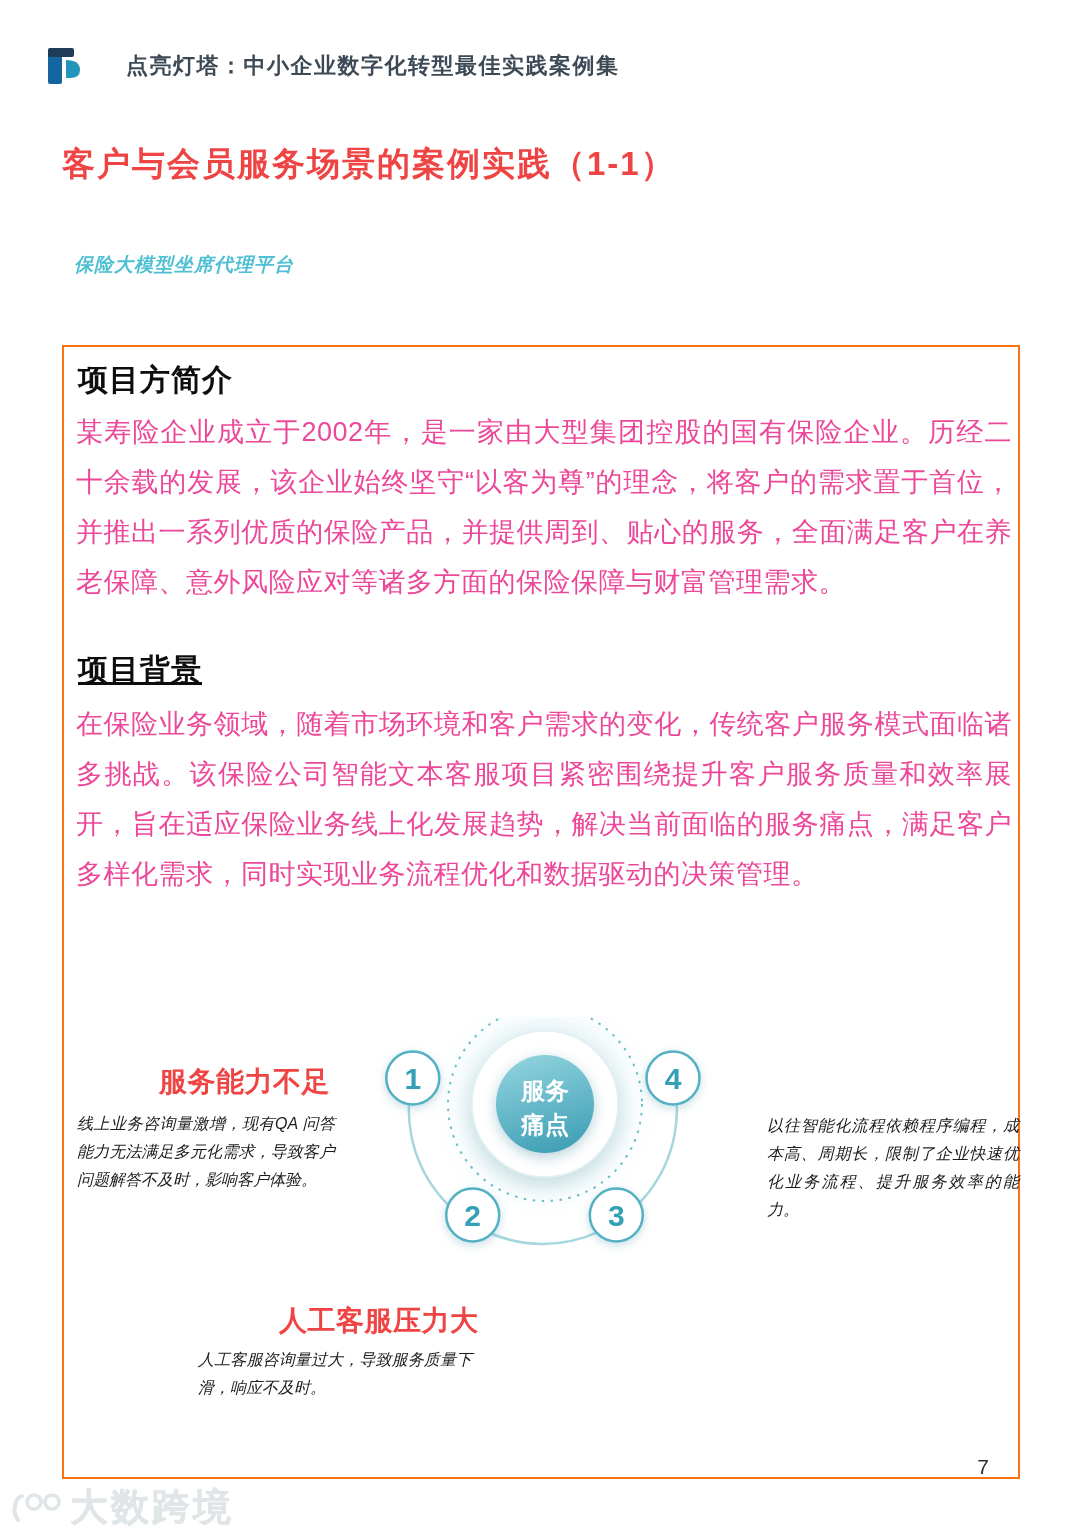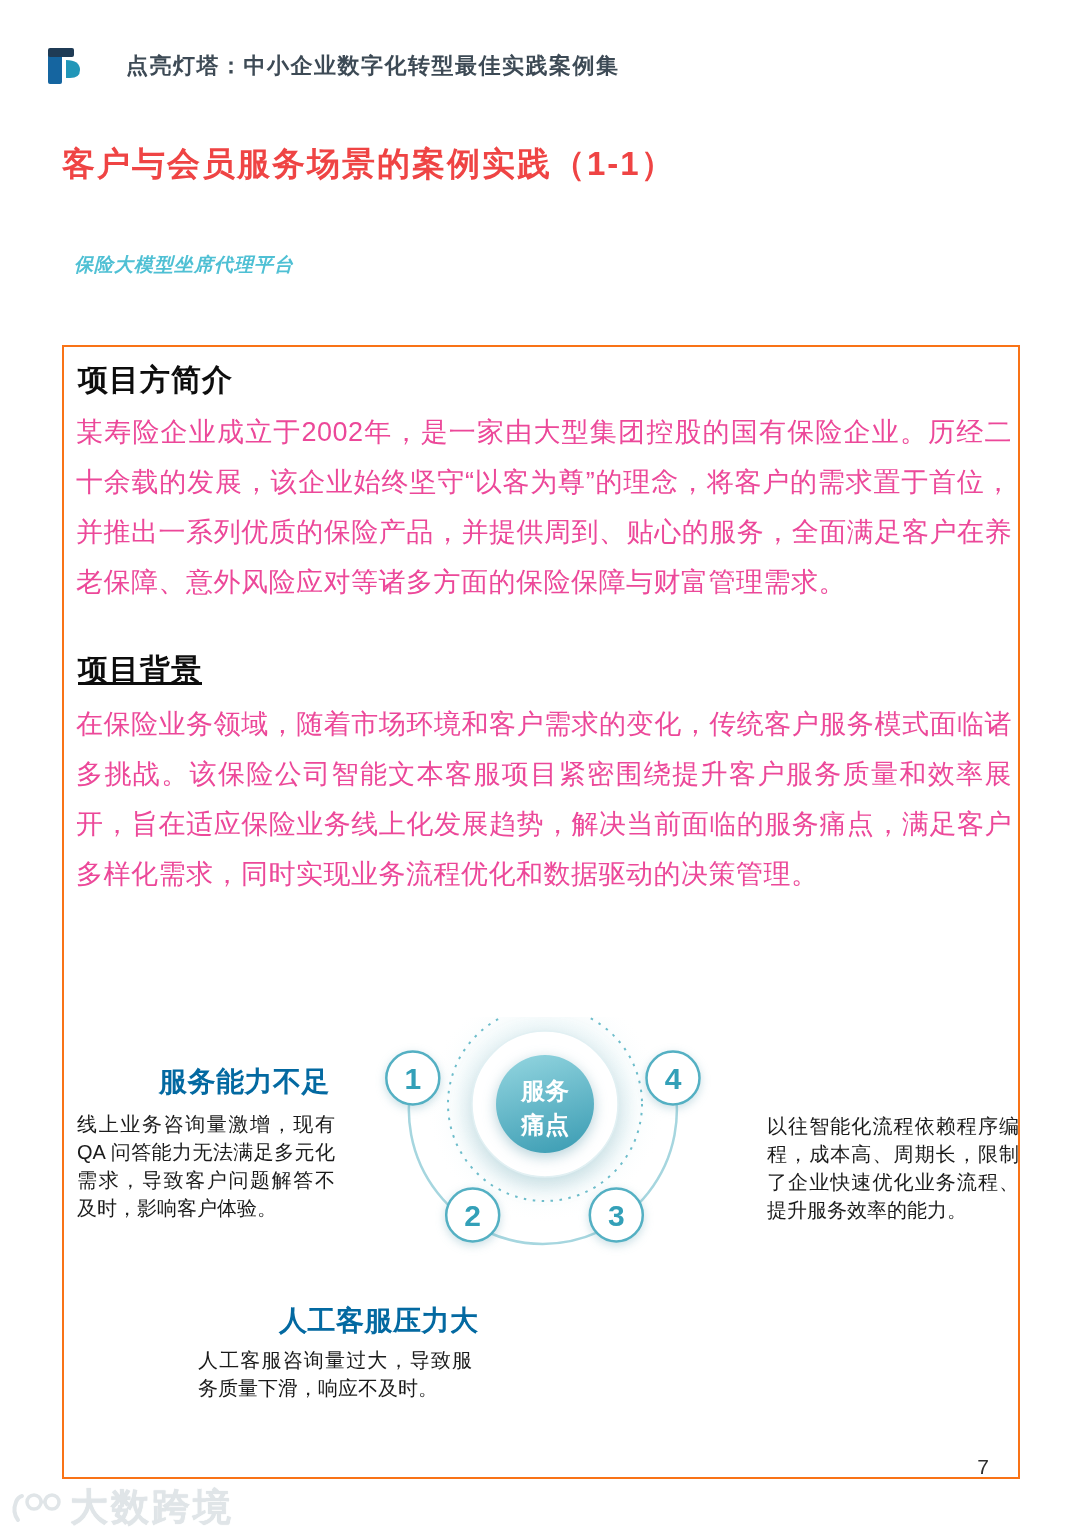--- a/index.html
+++ b/index.html
@@ -17,22 +17,22 @@
   .casebox{position:absolute;left:62px;top:305px;width:954px;height:1130px;border:2px solid #f97316;background:#ffffff;margin-top:40px;}
   .casebox .sec-h{position:absolute;font-size:30px;font-weight:700;color:#0d0d0d;letter-spacing:1px;}
   .sec-h.intro{left:14px;top:13px;}
   .sec-h.bg{left:14px;top:303px;text-decoration:underline;}
   .casebox .sec-p{position:absolute;left:12px;width:936px;font-size:27px;line-height:50px;color:#ec4899;text-align:justify;letter-spacing:0.5px;margin:0;}
   .sec-p.intro{top:60px;}
   .sec-p.bg{top:352px;}
   
   .diagram{position:absolute;left:310px;top:670px;width:345px;height:275px;}
   
-  .pp-title{position:absolute;font-size:28px;font-weight:700;color:#0369a1;letter-spacing:0.5px;}
-  .pp-desc{position:absolute;font-size:20px;line-height:28px;color:#1b1b1b;text-align:justify;margin:0;}
+  .pp-title{position:absolute;font-size:28px;font-weight:700;color:#ef4444;letter-spacing:0.5px;}
+  .pp-desc{position:absolute;font-size:16px;line-height:28px;color:#1b1b1b;text-align:justify;margin:0;font-style:italic;}
   .pp1-title{left:95px;top:716px;}
   .pp1-desc{left:13px;top:763px;width:258px;}
   .pp4-title{left:699px;top:718px;}
   .pp4-desc{left:703px;top:765px;width:252px;}
   .pp2-title{left:215px;top:955px;}
   .pp2-desc{left:134px;top:999px;width:274px;}
   .pp3-title{left:538px;top:957px;}
   .pp3-desc{left:544px;top:1000px;width:270px;}
   
   .page-number{position:absolute;left:968px;top:1455px;width:30px;text-align:center;font-size:21px;color:#2e2e2e;}

